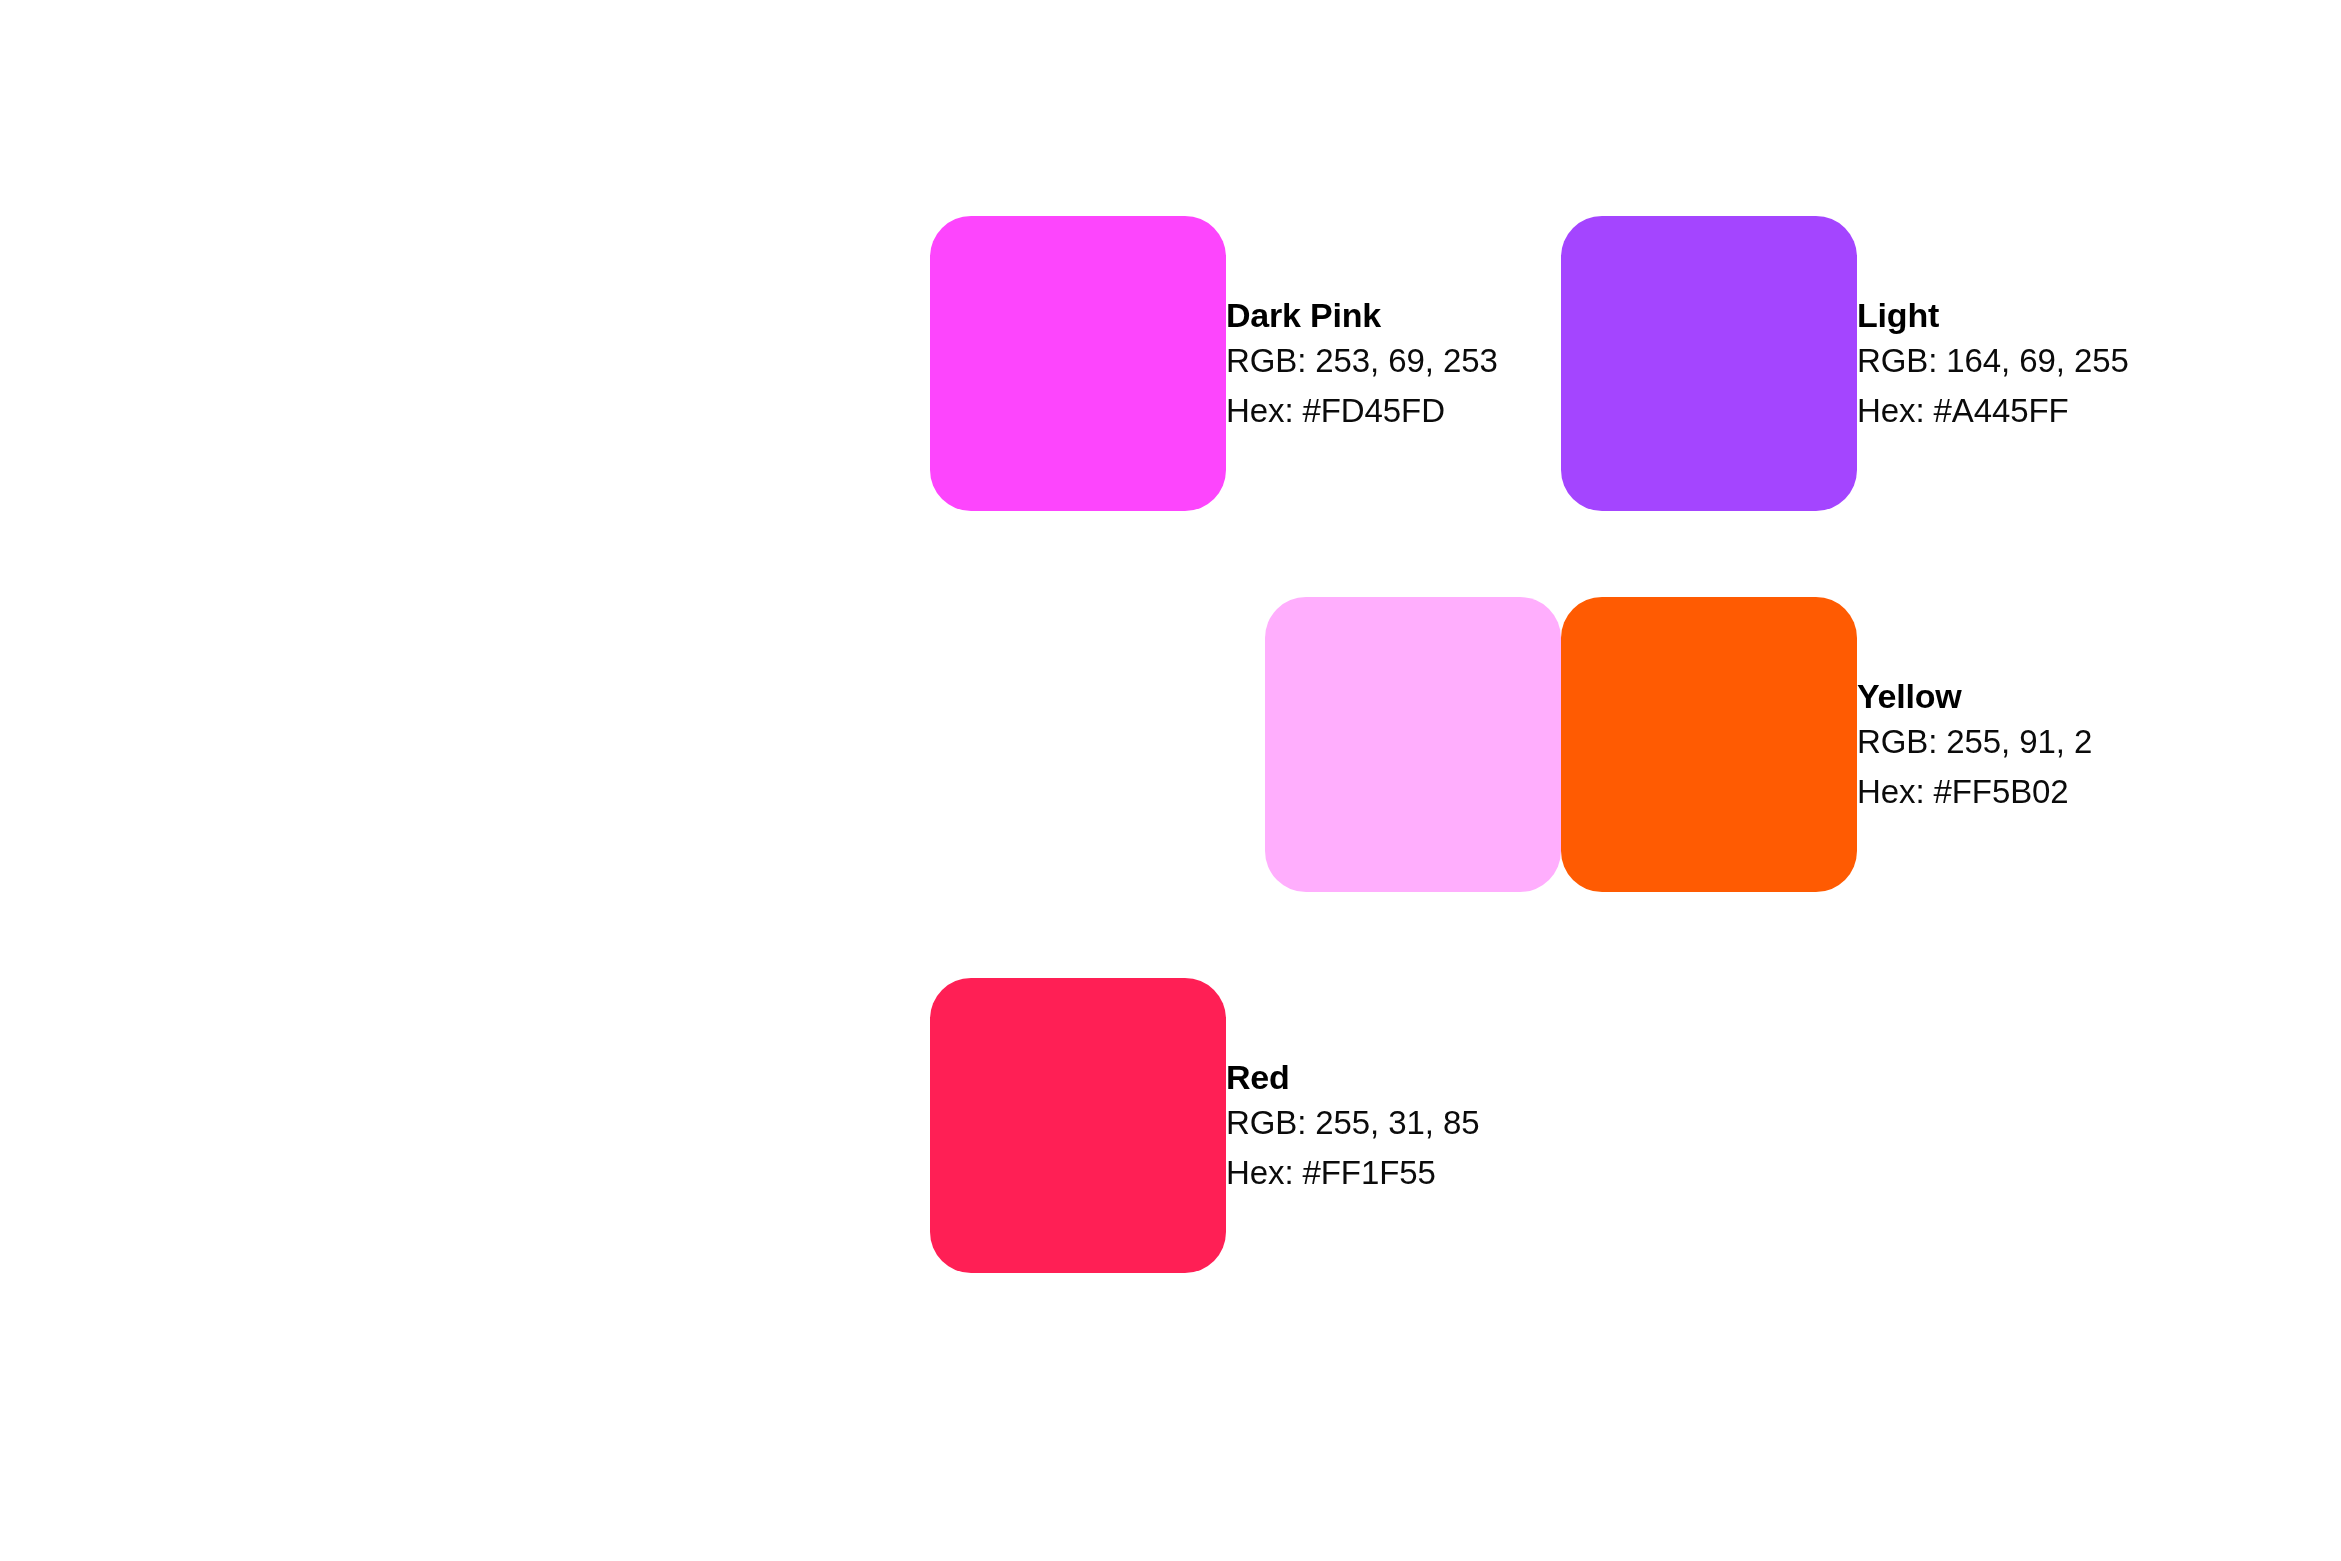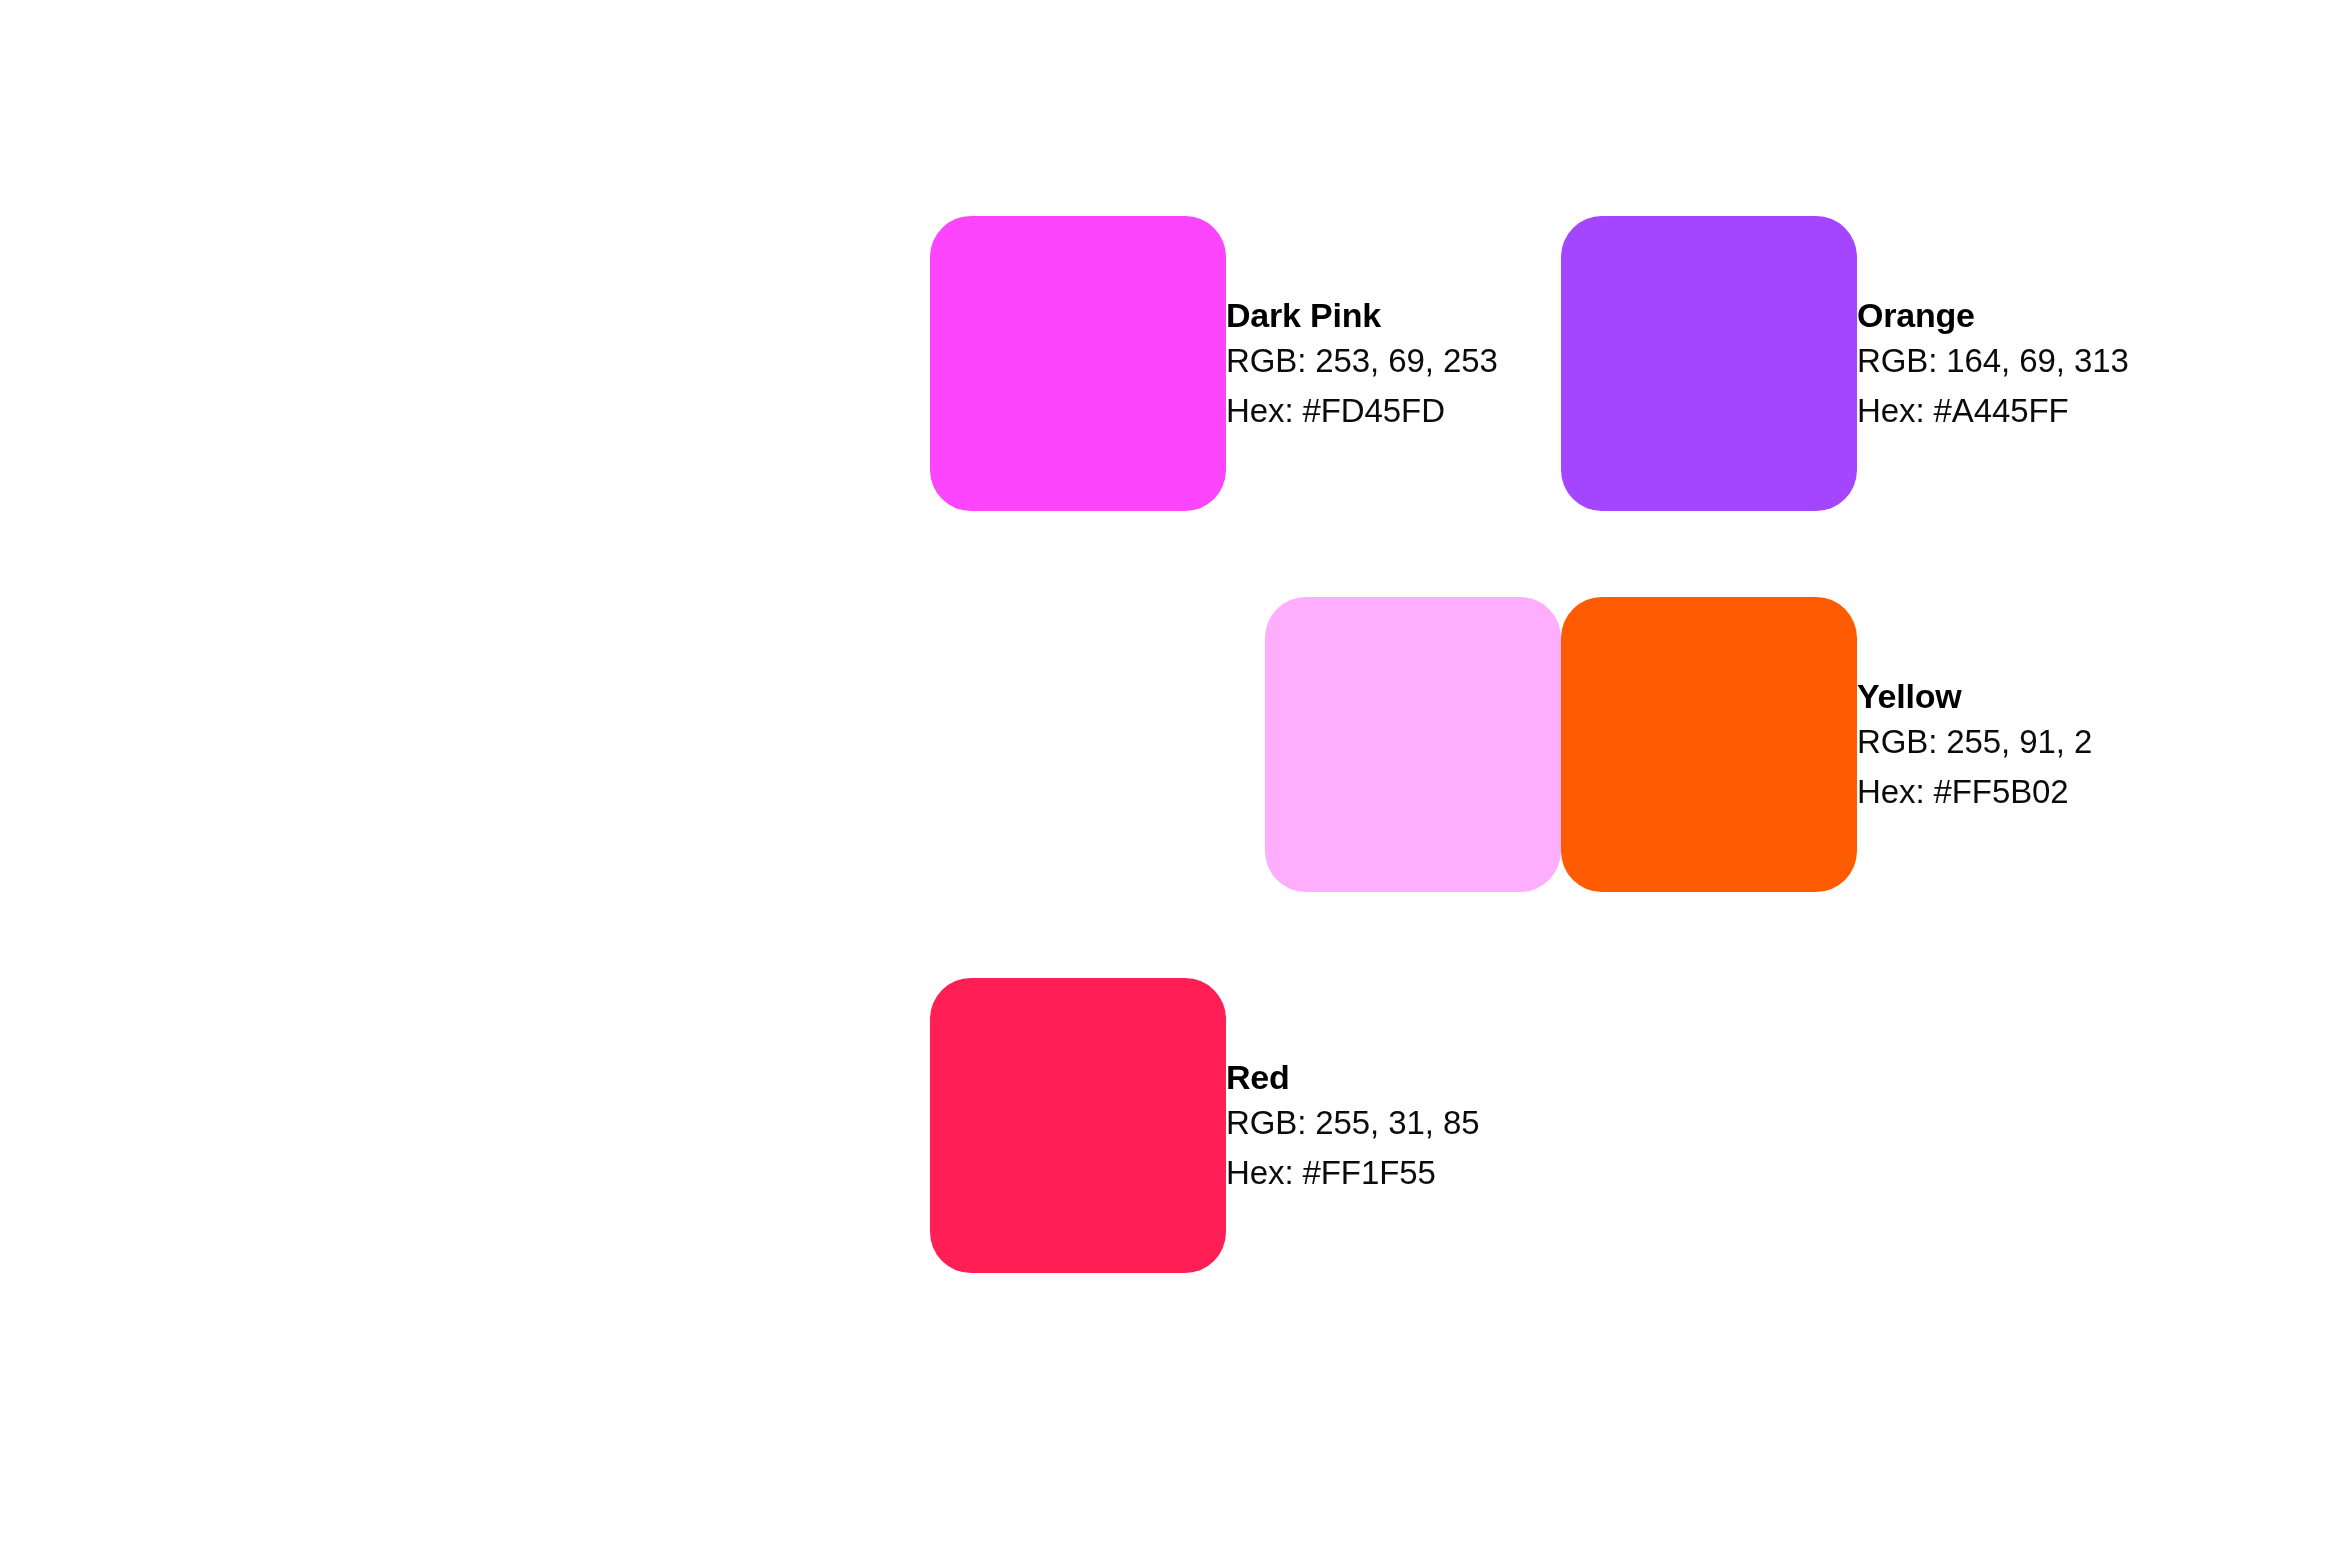--- a/index.html
+++ b/index.html
@@ -92,22 +92,22 @@
       <div class="swatch-info">
         <div class="swatch-name">Dark Pink</div>
         <div class="swatch-rgb">RGB: 253, 69, 253</div>
         <div class="swatch-hex">Hex: #FD45FD</div>
       </div>
     </div>
 
     <div class="swatch-card">
       <div class="swatch-chip" style="background-color: rgb(164, 69, 255);"></div>
       <div class="swatch-info">
-        <div class="swatch-name">Orange</div>
-        <div class="swatch-rgb">RGB: 164, 69, 313</div>
+        <div class="swatch-name">Light</div>
+        <div class="swatch-rgb">RGB: 164, 69, 255</div>
         <div class="swatch-hex">Hex: #A445FF</div>
       </div>
     </div>
 
     <div class="swatch-card">
       <div class="swatch-chip" style="background-color: rgb(255, 174, 253);"></div>
     </div>
 
     <div class="swatch-card">
       <div class="swatch-chip" style="background-color: rgb(255, 91, 2);"></div>

